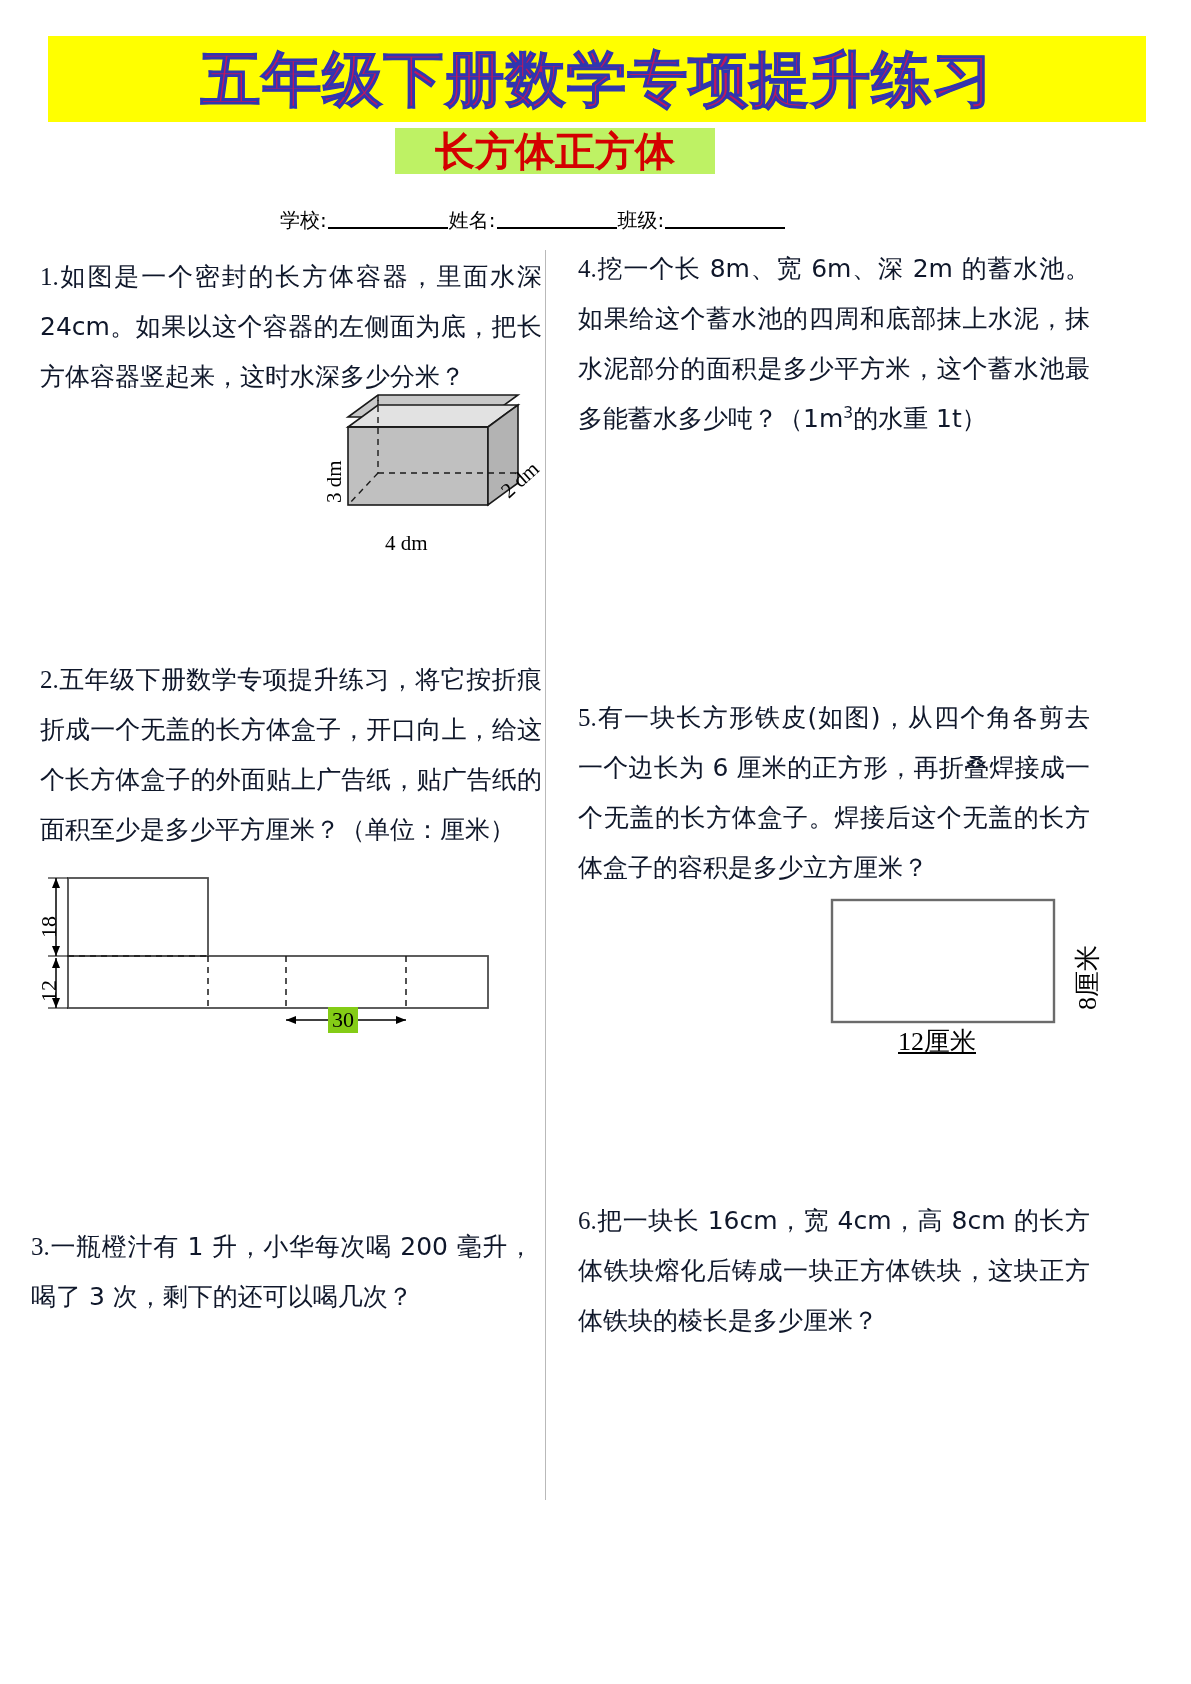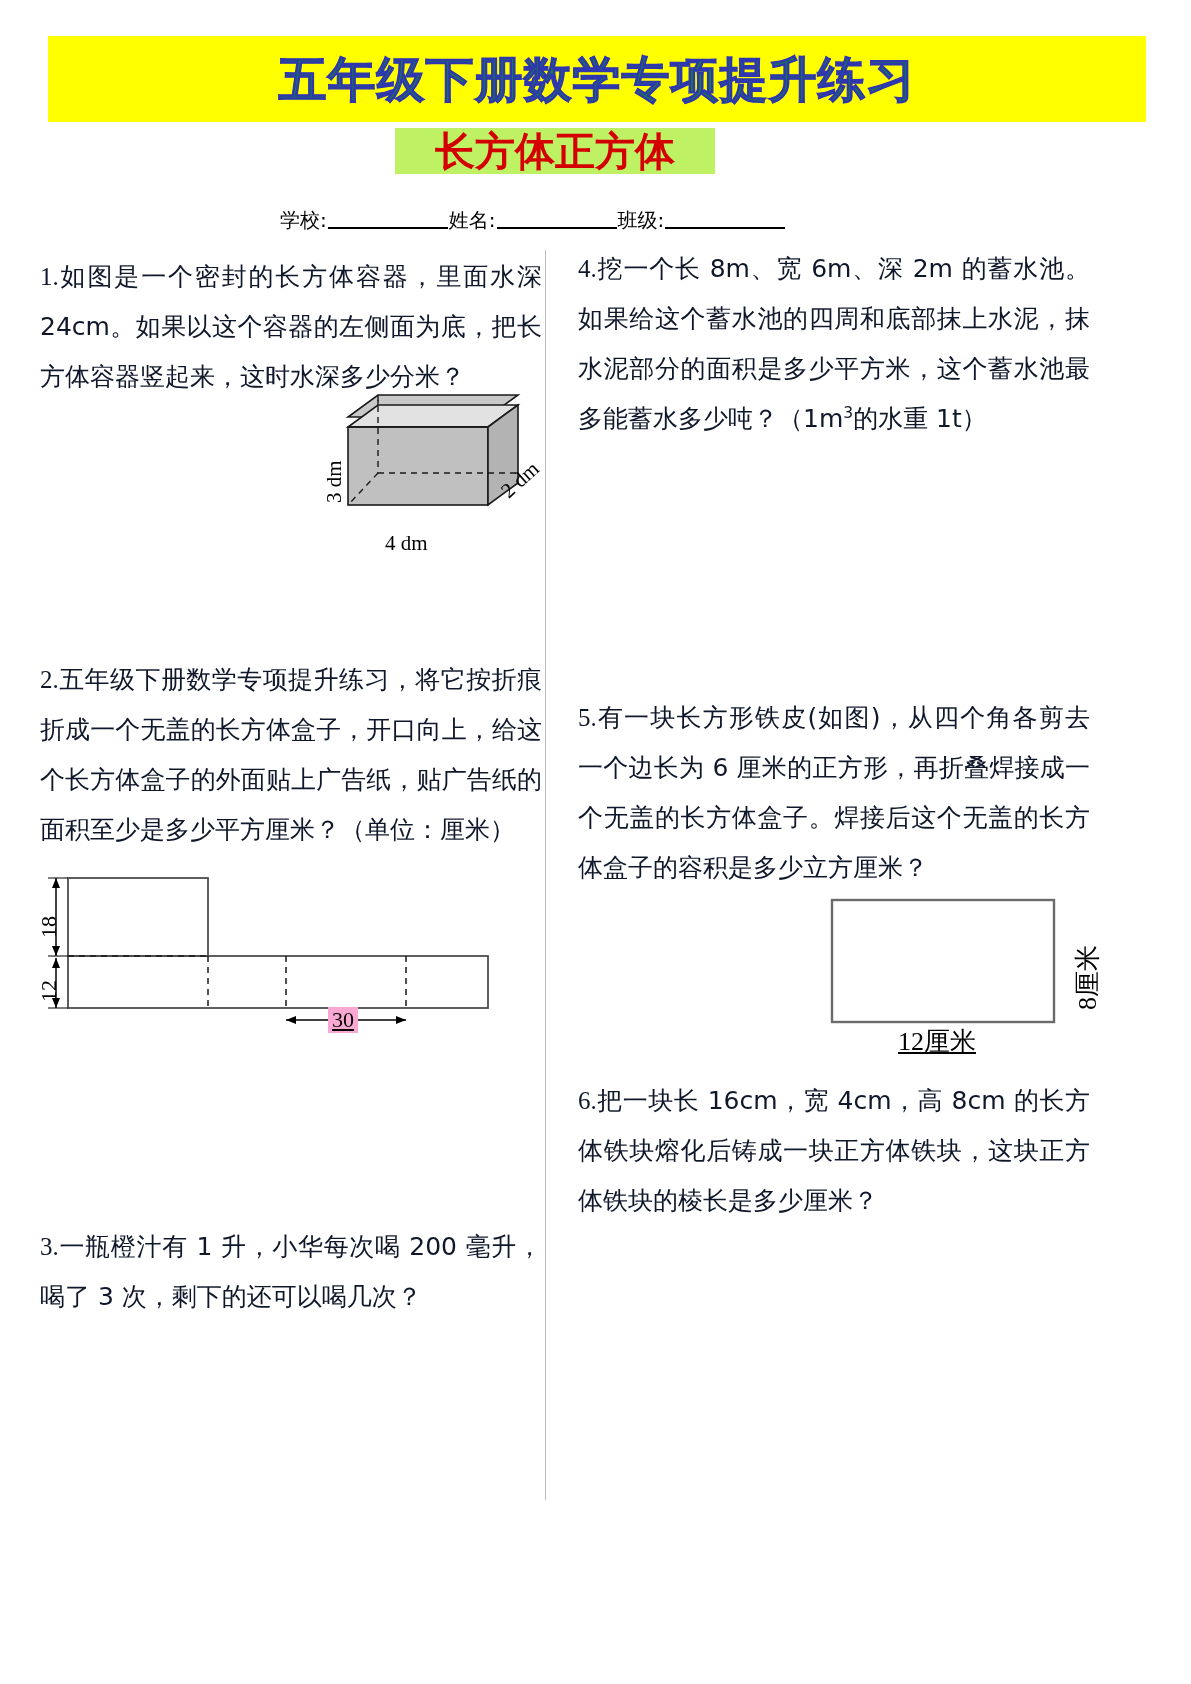--- a/index.html
+++ b/index.html
@@ -24,24 +24,24 @@
     width: 1098px;
     height: 86px;
     background: #ffff00;
     display: flex;
     align-items: center;
     justify-content: center;
   }
   #title-text {
     font-family: "DejaVu Sans", sans-serif;
     font-weight: bold;
-    font-size: 48px;
+    font-size: 60px;
     line-height: 80px;
     letter-spacing: 1px;
-    color: #15803d;
+    color: #be185d;
     white-space: nowrap;
     -webkit-text-stroke: 1px #2f36b0;
   }
   #subtitle-banner {
     position: absolute;
     left: 395px;
     top: 128px;
     width: 320px;
     height: 46px;
     background: #bef264;
@@ -94,24 +94,24 @@
     font-size: 25px;
     line-height: 50px;
     text-align: justify;
     color: #0f172a;
   }
   .num-txt { font-family: "Liberation Serif", "DejaVu Serif", serif; }
   sup { font-size: 0.62em; vertical-align: super; line-height: 0; }
 
   #q1 { left: 40px;  top: 252px; width: 502px; }
   #q2 { left: 40px;  top: 655px; width: 502px; }
-  #q3 { left: 40px;  top: 1222px; width: 502px; }
+  #q3 { left: 31px;  top: 1222px; width: 502px; }
   #q4 { left: 578px; top: 244px; width: 512px; }
   #q5 { left: 578px; top: 693px; width: 512px; }
-  #q6 { left: 578px; top: 1076px; width: 512px; }
+  #q6 { left: 578px; top: 1196px; width: 512px; }
 
   
   .figure { position: absolute; }
   #fig-q1 { left: 300px; top: 385px; width: 250px; height: 150px; }
   #fig-q2 { left: 28px;  top: 870px; width: 490px; height: 160px; }
   #fig-q5 { left: 820px; top: 890px; width: 270px; height: 160px; }
 
   .fig-label {
     position: absolute;
     font-family: "Liberation Serif", "DejaVu Serif", serif;
@@ -186,21 +186,21 @@
     <line x1="20" y1="8" x2="40" y2="8" stroke="#000" stroke-width="1"></line>
     <line x1="20" y1="86" x2="40" y2="86" stroke="#000" stroke-width="1"></line>
     <line x1="20" y1="138" x2="40" y2="138" stroke="#000" stroke-width="1"></line>
 
     <line x1="258" y1="150" x2="378" y2="150" stroke="#000" stroke-width="1.5"></line>
     <polygon points="258,150 268,146 268,154" fill="#000"></polygon>
     <polygon points="378,150 368,146 368,154" fill="#000"></polygon>
   </svg>
   <span class="fig-label rot90" style="left:8px; top:68px; font-size:22px;">18</span>
   <span class="fig-label rot90" style="left:8px; top:132px; font-size:22px;">12</span>
-  <span class="fig-label" style="left:300px; top:137px; font-size:22px; background:#f9a8d4; padding:0 4px;text-decoration:underline;">30</span>
+  <span class="fig-label" style="left:300px; top:137px; font-size:22px; background:#84cc16; padding:0 4px;">30</span>
 </div>
 
 <div id="q3" class="q"><span class="num-txt">3.</span><span>一瓶橙汁有 1 升，小华每次喝 200 毫升，喝了 3 次，剩下的还可以喝几次？</span></div>
 
 <div id="q4" class="q"><span class="num-txt">4.</span><span>挖一个长 8m、宽 6m、深 2m 的蓄水池。如果给这个蓄水池的四周和底部抹上水泥，抹水泥部分的面积是多少平方米，这个蓄水池最多能蓄水多少吨？（1m</span><sup>3</sup><span>的水重 1t）</span></div>
 
 <div id="q5" class="q"><span class="num-txt">5.</span><span>有一块长方形铁皮(如图)，从四个角各剪去一个边长为 6 厘米的正方形，再折叠焊接成一个无盖的长方体盒子。焊接后这个无盖的长方体盒子的容积是多少立方厘米？</span></div>
 
 <div id="fig-q5" class="figure">
   <svg width="270" height="160" viewBox="0 0 270 160">

